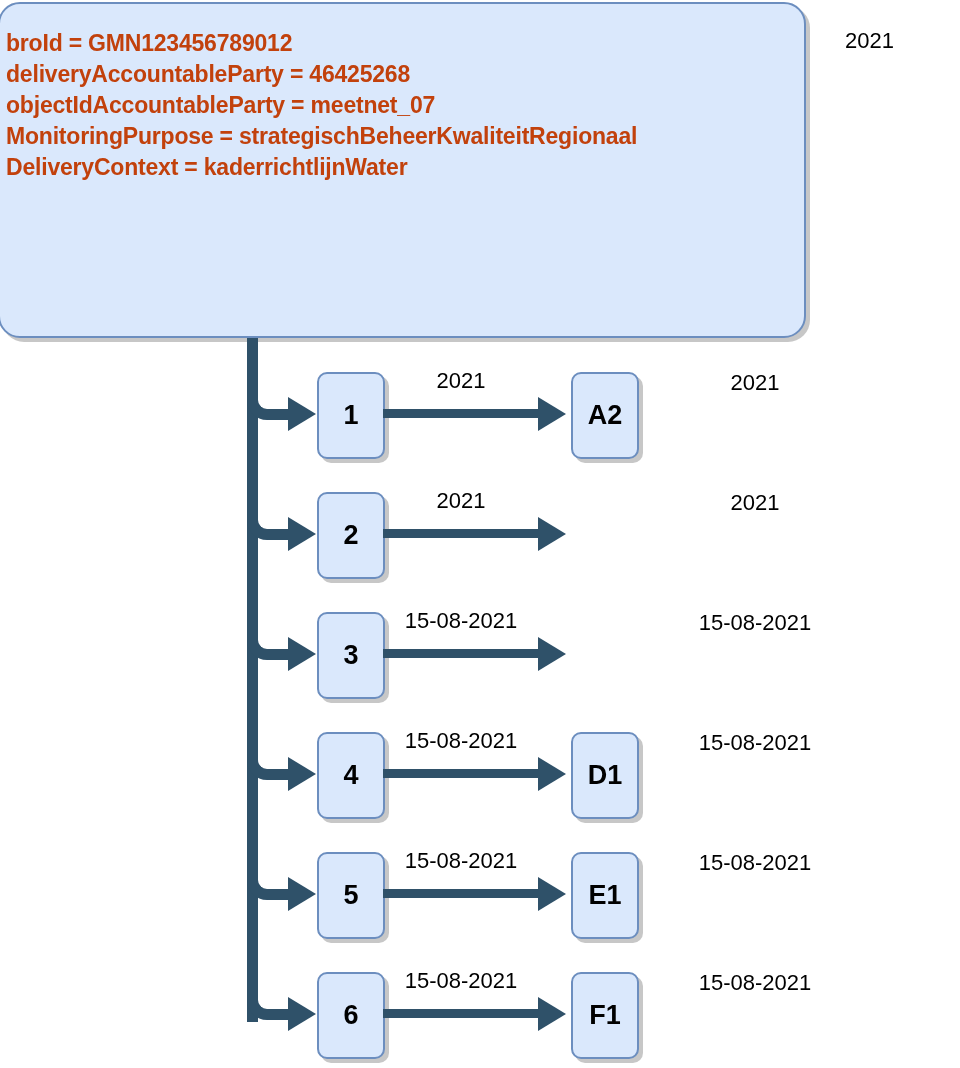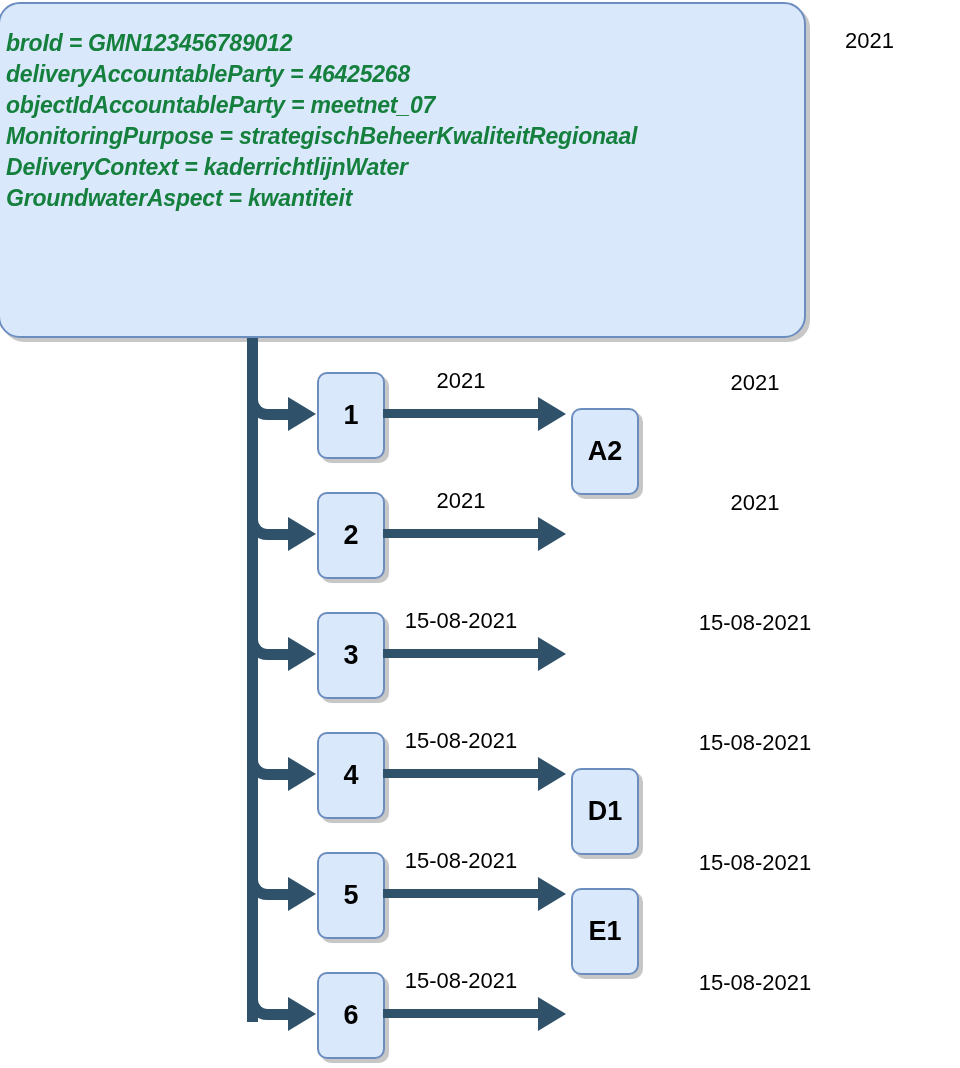--- a/index.html
+++ b/index.html
@@ -36,24 +36,23 @@
     box-shadow: 4px 4px 0 0 rgba(0,0,0,0.22);
   }
   .info-text {
     position: absolute;
     left: 6px;
     top: 24px;
     right: 8px;
     font-size: 23px;
     font-weight: bold;
     line-height: 31px;
-    color: #15803d;
+    color: #c2410c;
     letter-spacing: -0.2px;
     white-space: nowrap;
-    font-style: italic;
   }
   .info-line { display: block; }
 
   
   .trunk {
     position: absolute;
     left: 247px;
     top: 338px;
     width: 11px;
     height: 684px;
@@ -126,21 +125,20 @@
     left: 317px;
     top: -10px;
     width: 68px;
     height: 87px;
   }
   .node.right {
     left: 571px;
     top: -10px;
     width: 68px;
     height: 87px;
-    margin-top: 36px;
   }
 
   
   .edge-line {
     position: absolute;
     left: 383px;
     top: 27px;
     width: 156px;
     height: 9px;
     background: #2f5169;
@@ -188,21 +186,20 @@
 
   <div class="corner-label">2021</div>
 
   <div class="info-box">
     <div class="info-text">
       <span class="info-line">broId = GMN123456789012</span>
       <span class="info-line">deliveryAccountableParty = 46425268</span>
       <span class="info-line">objectIdAccountableParty = meetnet_07</span>
       <span class="info-line">MonitoringPurpose = strategischBeheerKwaliteitRegionaal</span>
       <span class="info-line">DeliveryContext = kaderrichtlijnWater</span>
-      <span class="info-line">GroundwaterAspect = kwantiteit</span>
     </div>
   </div>
 
   <div class="trunk"></div>
 
   <div class="row" style="top:382px">
     <div class="elbow"></div>
     <div class="elbow-stub"></div>
     <div class="arrowhead in"></div>
     <div class="node left">1</div>
@@ -260,16 +257,17 @@
   </div>
 
   <div class="row last" style="top:982px">
     <div class="elbow"></div>
     <div class="elbow-stub"></div>
     <div class="arrowhead in"></div>
     <div class="node left">6</div>
     <div class="edge-line"></div>
     <div class="arrowhead edge"></div>
     <div class="edge-label">15-08-2021</div>
+    <div class="node right">F1</div>
     <div class="side-label">15-08-2021</div>
   </div>
 
 </div>
 
 </body></html>

